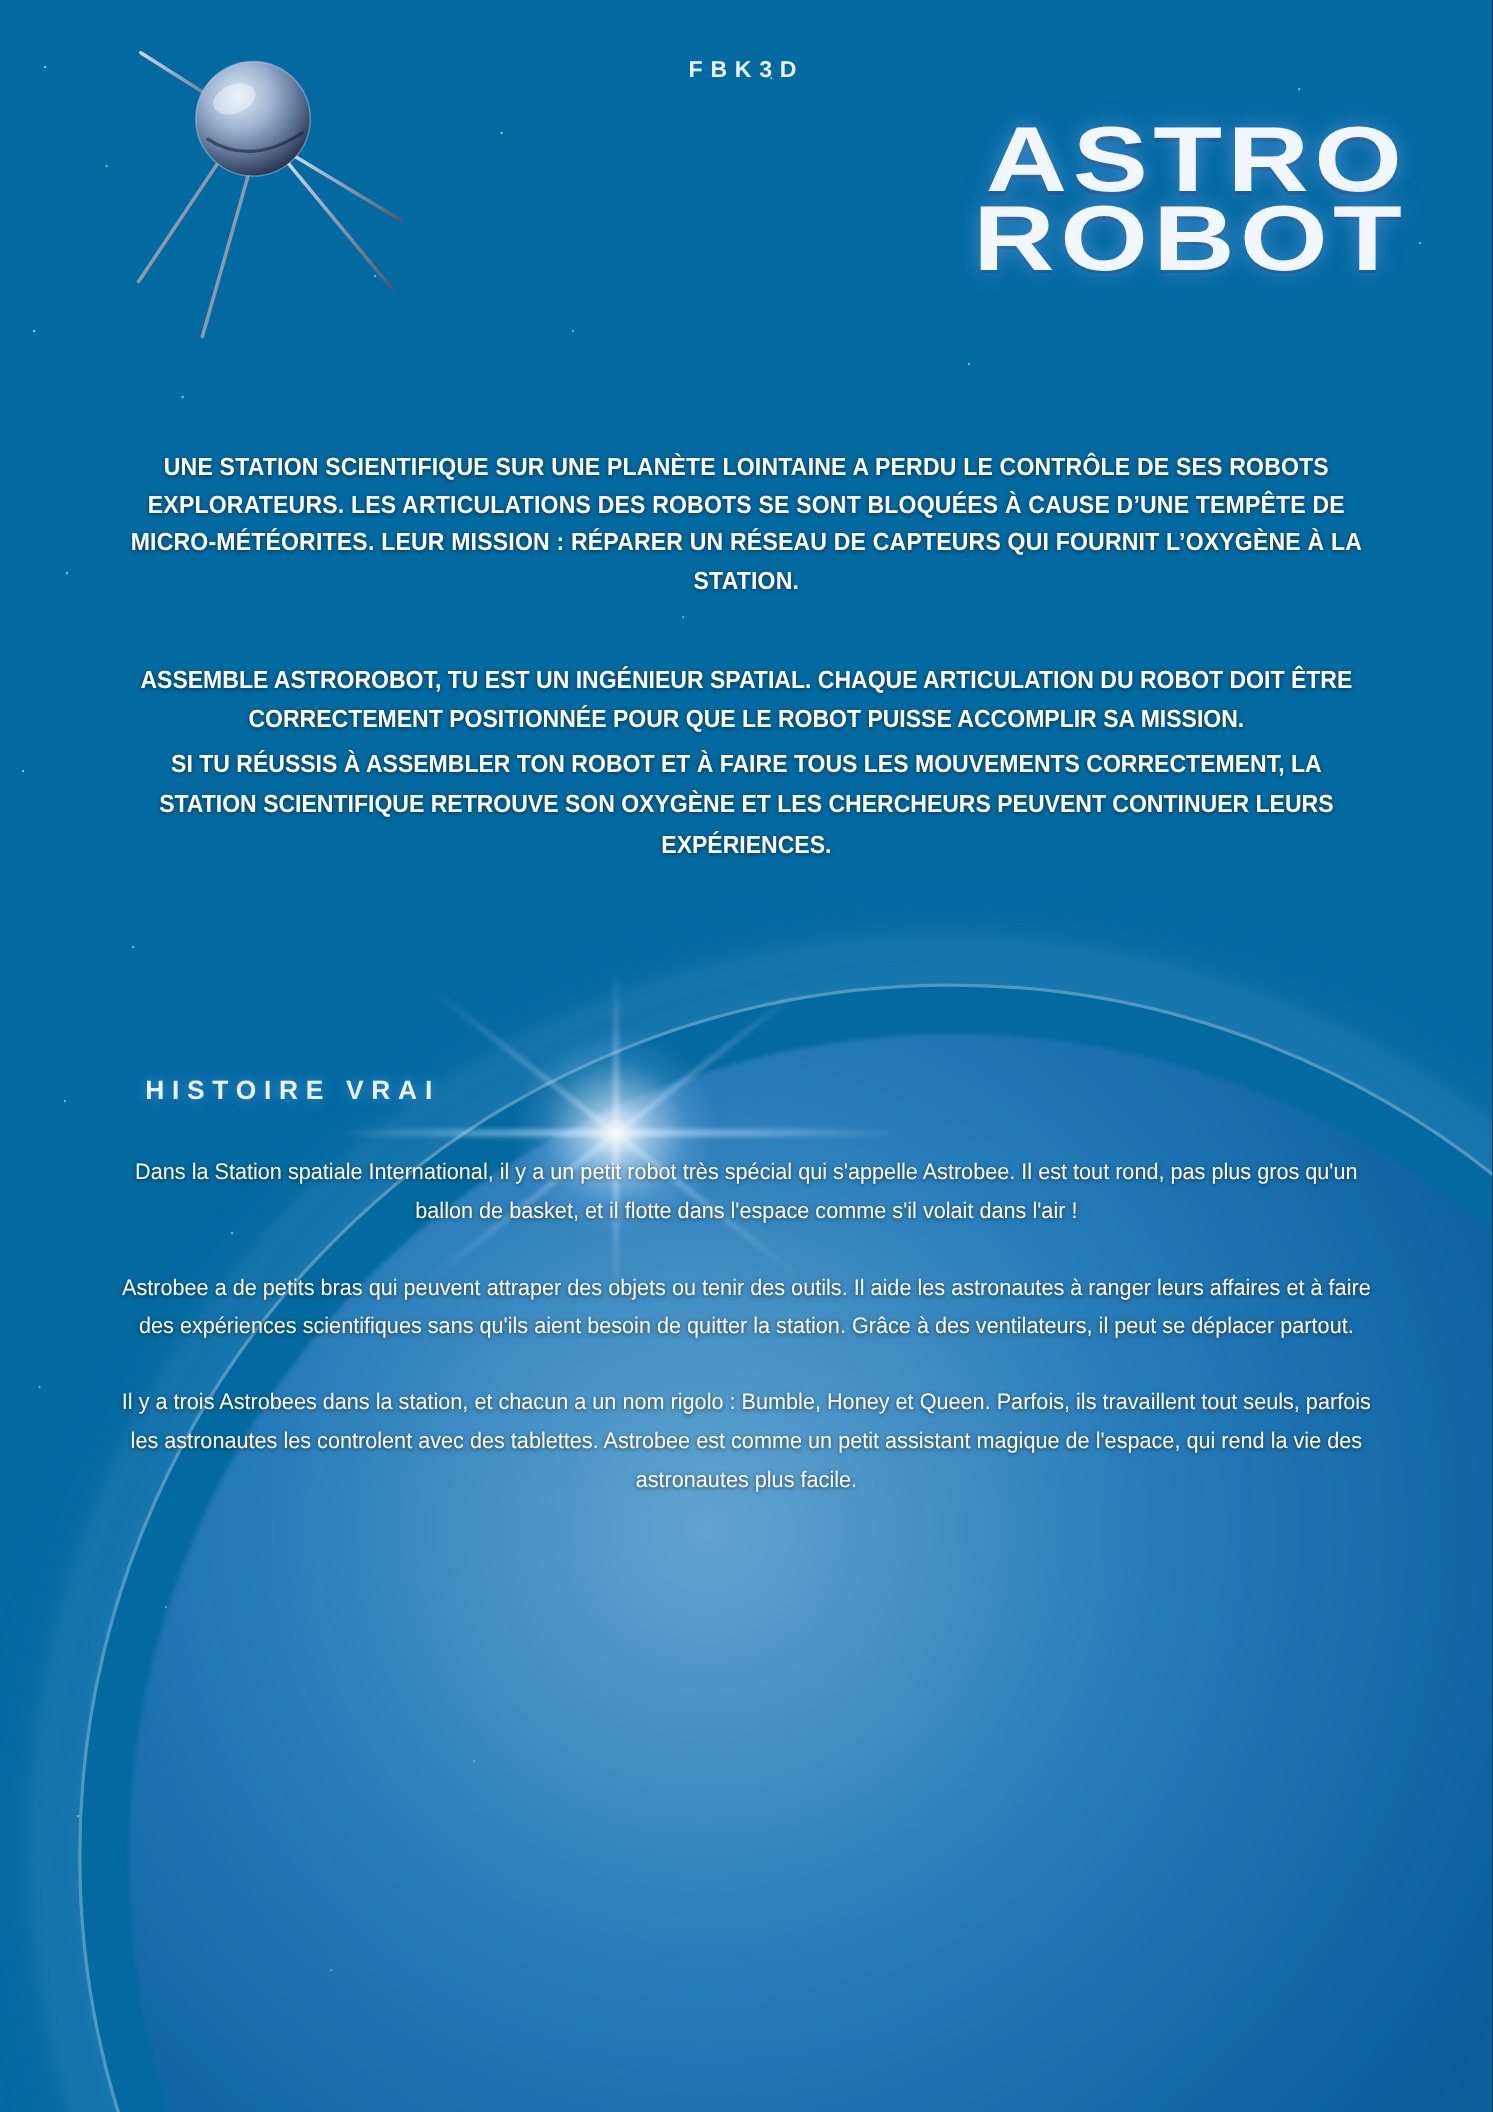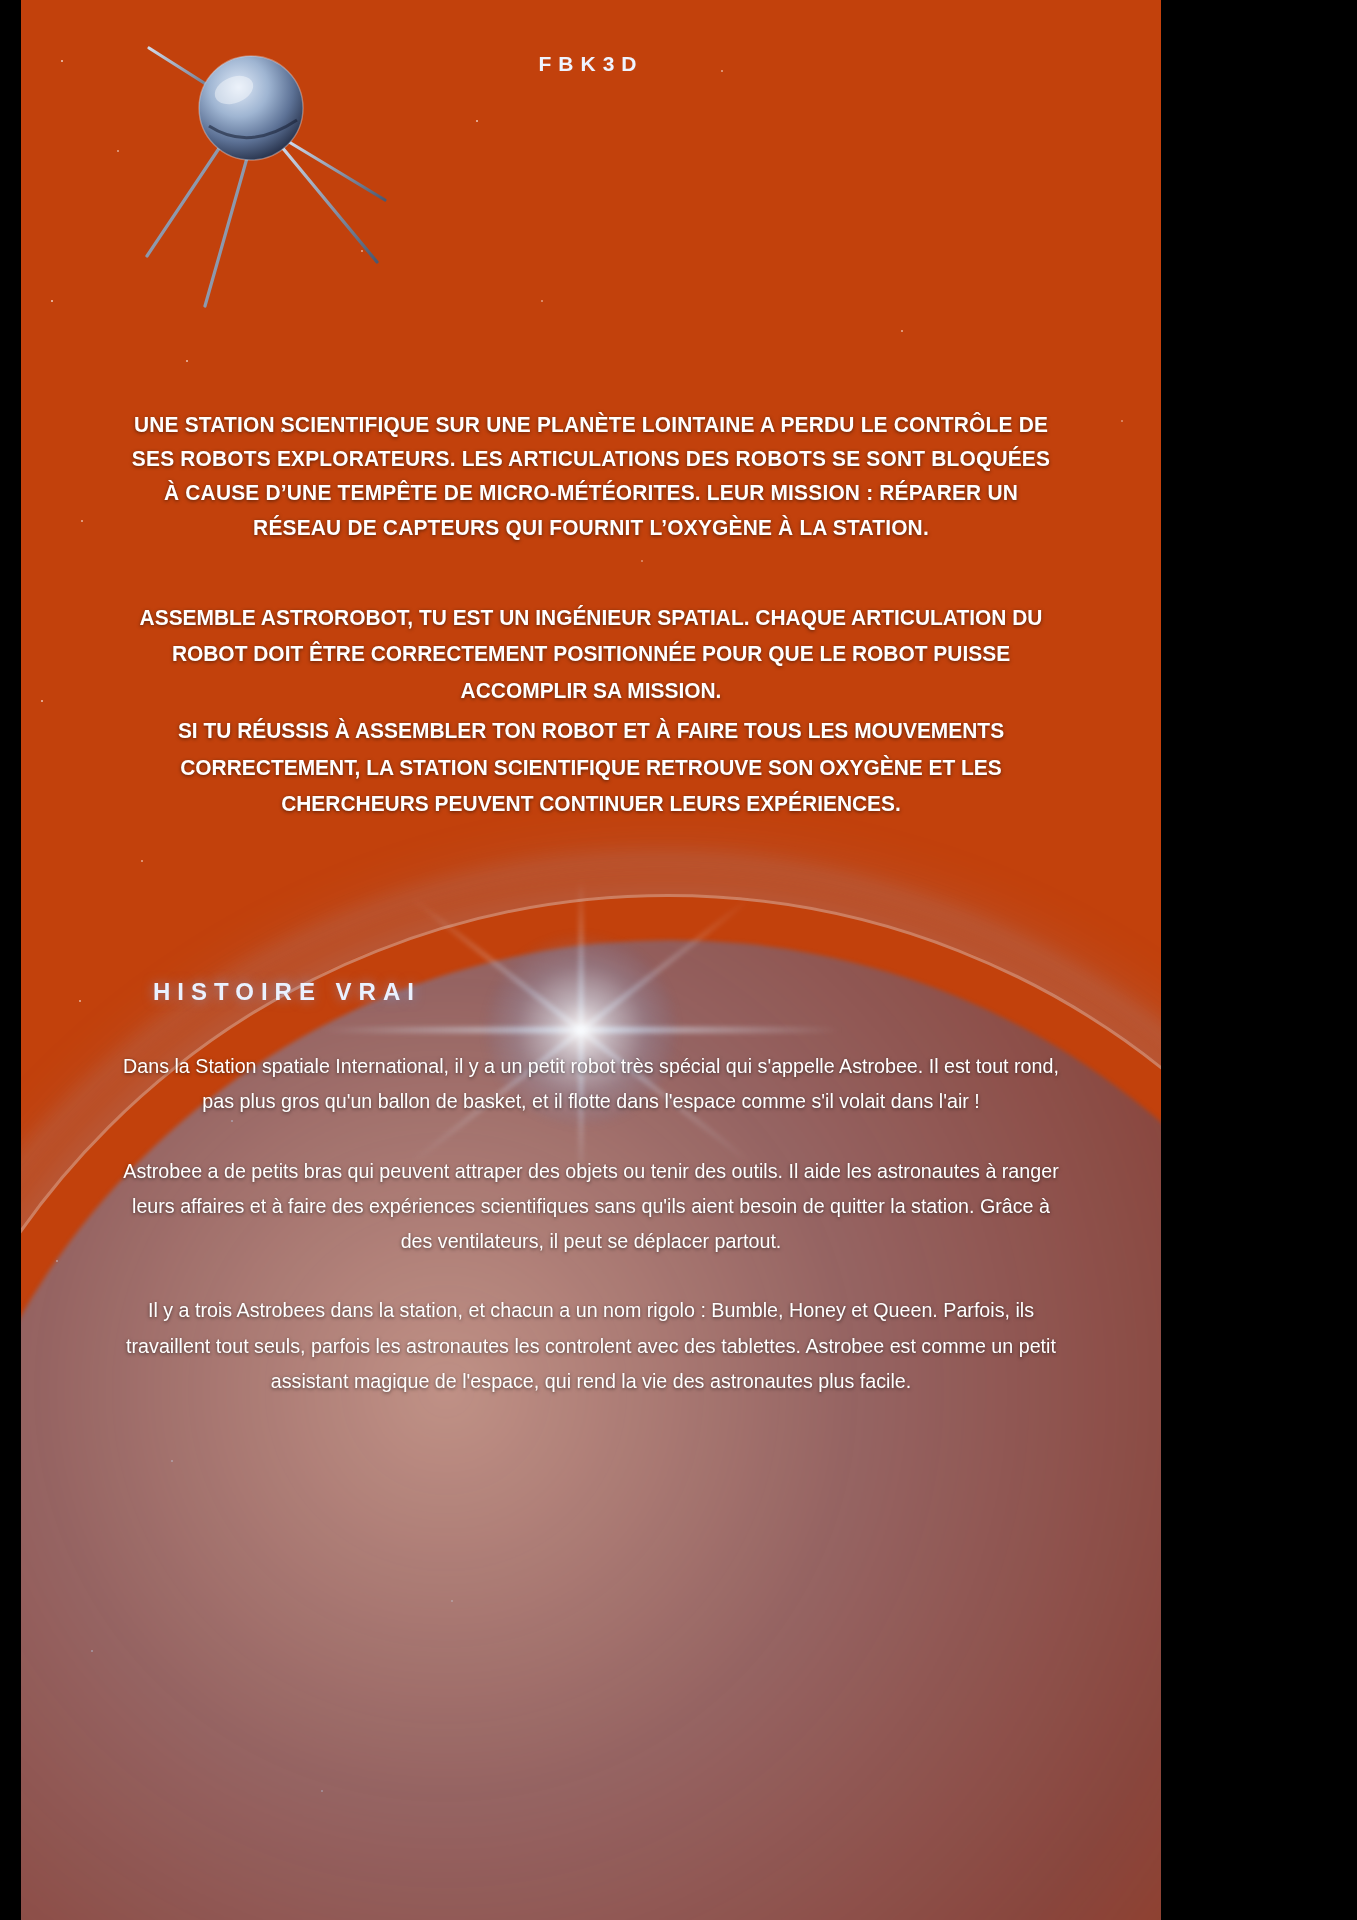--- a/index.html
+++ b/index.html
@@ -9,30 +9,29 @@
   }
   body {
     width: 1357px;
     height: 1920px;
     overflow: hidden;
     font-family: "Liberation Sans", sans-serif;
   }
 
   .poster {
     position: relative;
-    width: 1140px;
+    width: 1357px;
     height: 1920px;
     overflow: hidden;
     background:
       radial-gradient(ellipse 520px 360px at 560px 1030px, rgba(220,235,255,0.55) 0%, rgba(150,190,240,0.18) 32%, rgba(40,70,130,0.04) 62%, rgba(0,0,0,0) 78%),
       radial-gradient(ellipse 1200px 900px at 1250px 1400px, rgba(110,165,225,0.55) 0%, rgba(50,95,165,0.35) 35%, rgba(10,28,65,0.10) 68%, rgba(0,0,0,0) 85%),
       radial-gradient(ellipse 900px 700px at 1150px 900px, rgba(60,110,180,0.35) 0%, rgba(18,42,92,0.22) 45%, rgba(0,0,0,0) 80%),
       linear-gradient(165deg, #1a1230 0%, #151a3c 18%, #0d1634 38%, #0a1franchise 38%, #091331 55%, #0a1738 72%, #0d2047 88%, #112a57 100%);
-    background-color: #c2410c;
-    margin-left: 21px;
+    background-color: #0369a1;
   }
 
   
   .stars {
     position: absolute;
     inset: 0;
     pointer-events: none;
   }
   .star {
     position: absolute;
@@ -281,20 +280,24 @@
 
       <circle cx="112" cy="74" r="52" fill="url(#sphere)"></circle>
       <ellipse cx="95" cy="56" rx="20" ry="13" fill="rgba(255,255,255,0.42)" transform="rotate(-22 95 56)"></ellipse>
       <path d="M70 92 q40 26 88 -6" stroke="rgba(20,28,48,0.55)" stroke-width="3" fill="none"></path>
       <circle cx="112" cy="74" r="52" fill="none" stroke="rgba(230,240,255,0.35)" stroke-width="1.4"></circle>
     </svg>
   </div>
 
   <div class="brand">FBK3D</div>
 
+  <div class="title-block">
+    <span class="title-line l1">ASTRO</span>
+    <span class="title-line l2">ROBOT</span>
+  </div>
 
   <div class="intro">Une station scientifique sur une planète lointaine a perdu le contrôle de ses robots explorateurs. Les articulations des robots se sont bloquées à cause d’une tempête de micro-météorites. Leur mission : réparer un réseau de capteurs qui fournit l’oxygène à la station.</div>
 
   <div class="brief">
     <p>Assemble Astrorobot, tu est un ingénieur spatial. Chaque articulation du robot doit être correctement positionnée pour que le robot puisse accomplir sa mission.</p>
     <p>Si tu réussis à assembler ton robot et à faire tous les mouvements correctement, la station scientifique retrouve son oxygène et les chercheurs peuvent continuer leurs expériences.</p>
   </div>
 
   <div class="section-label">HISTOIRE VRAI</div>
 

